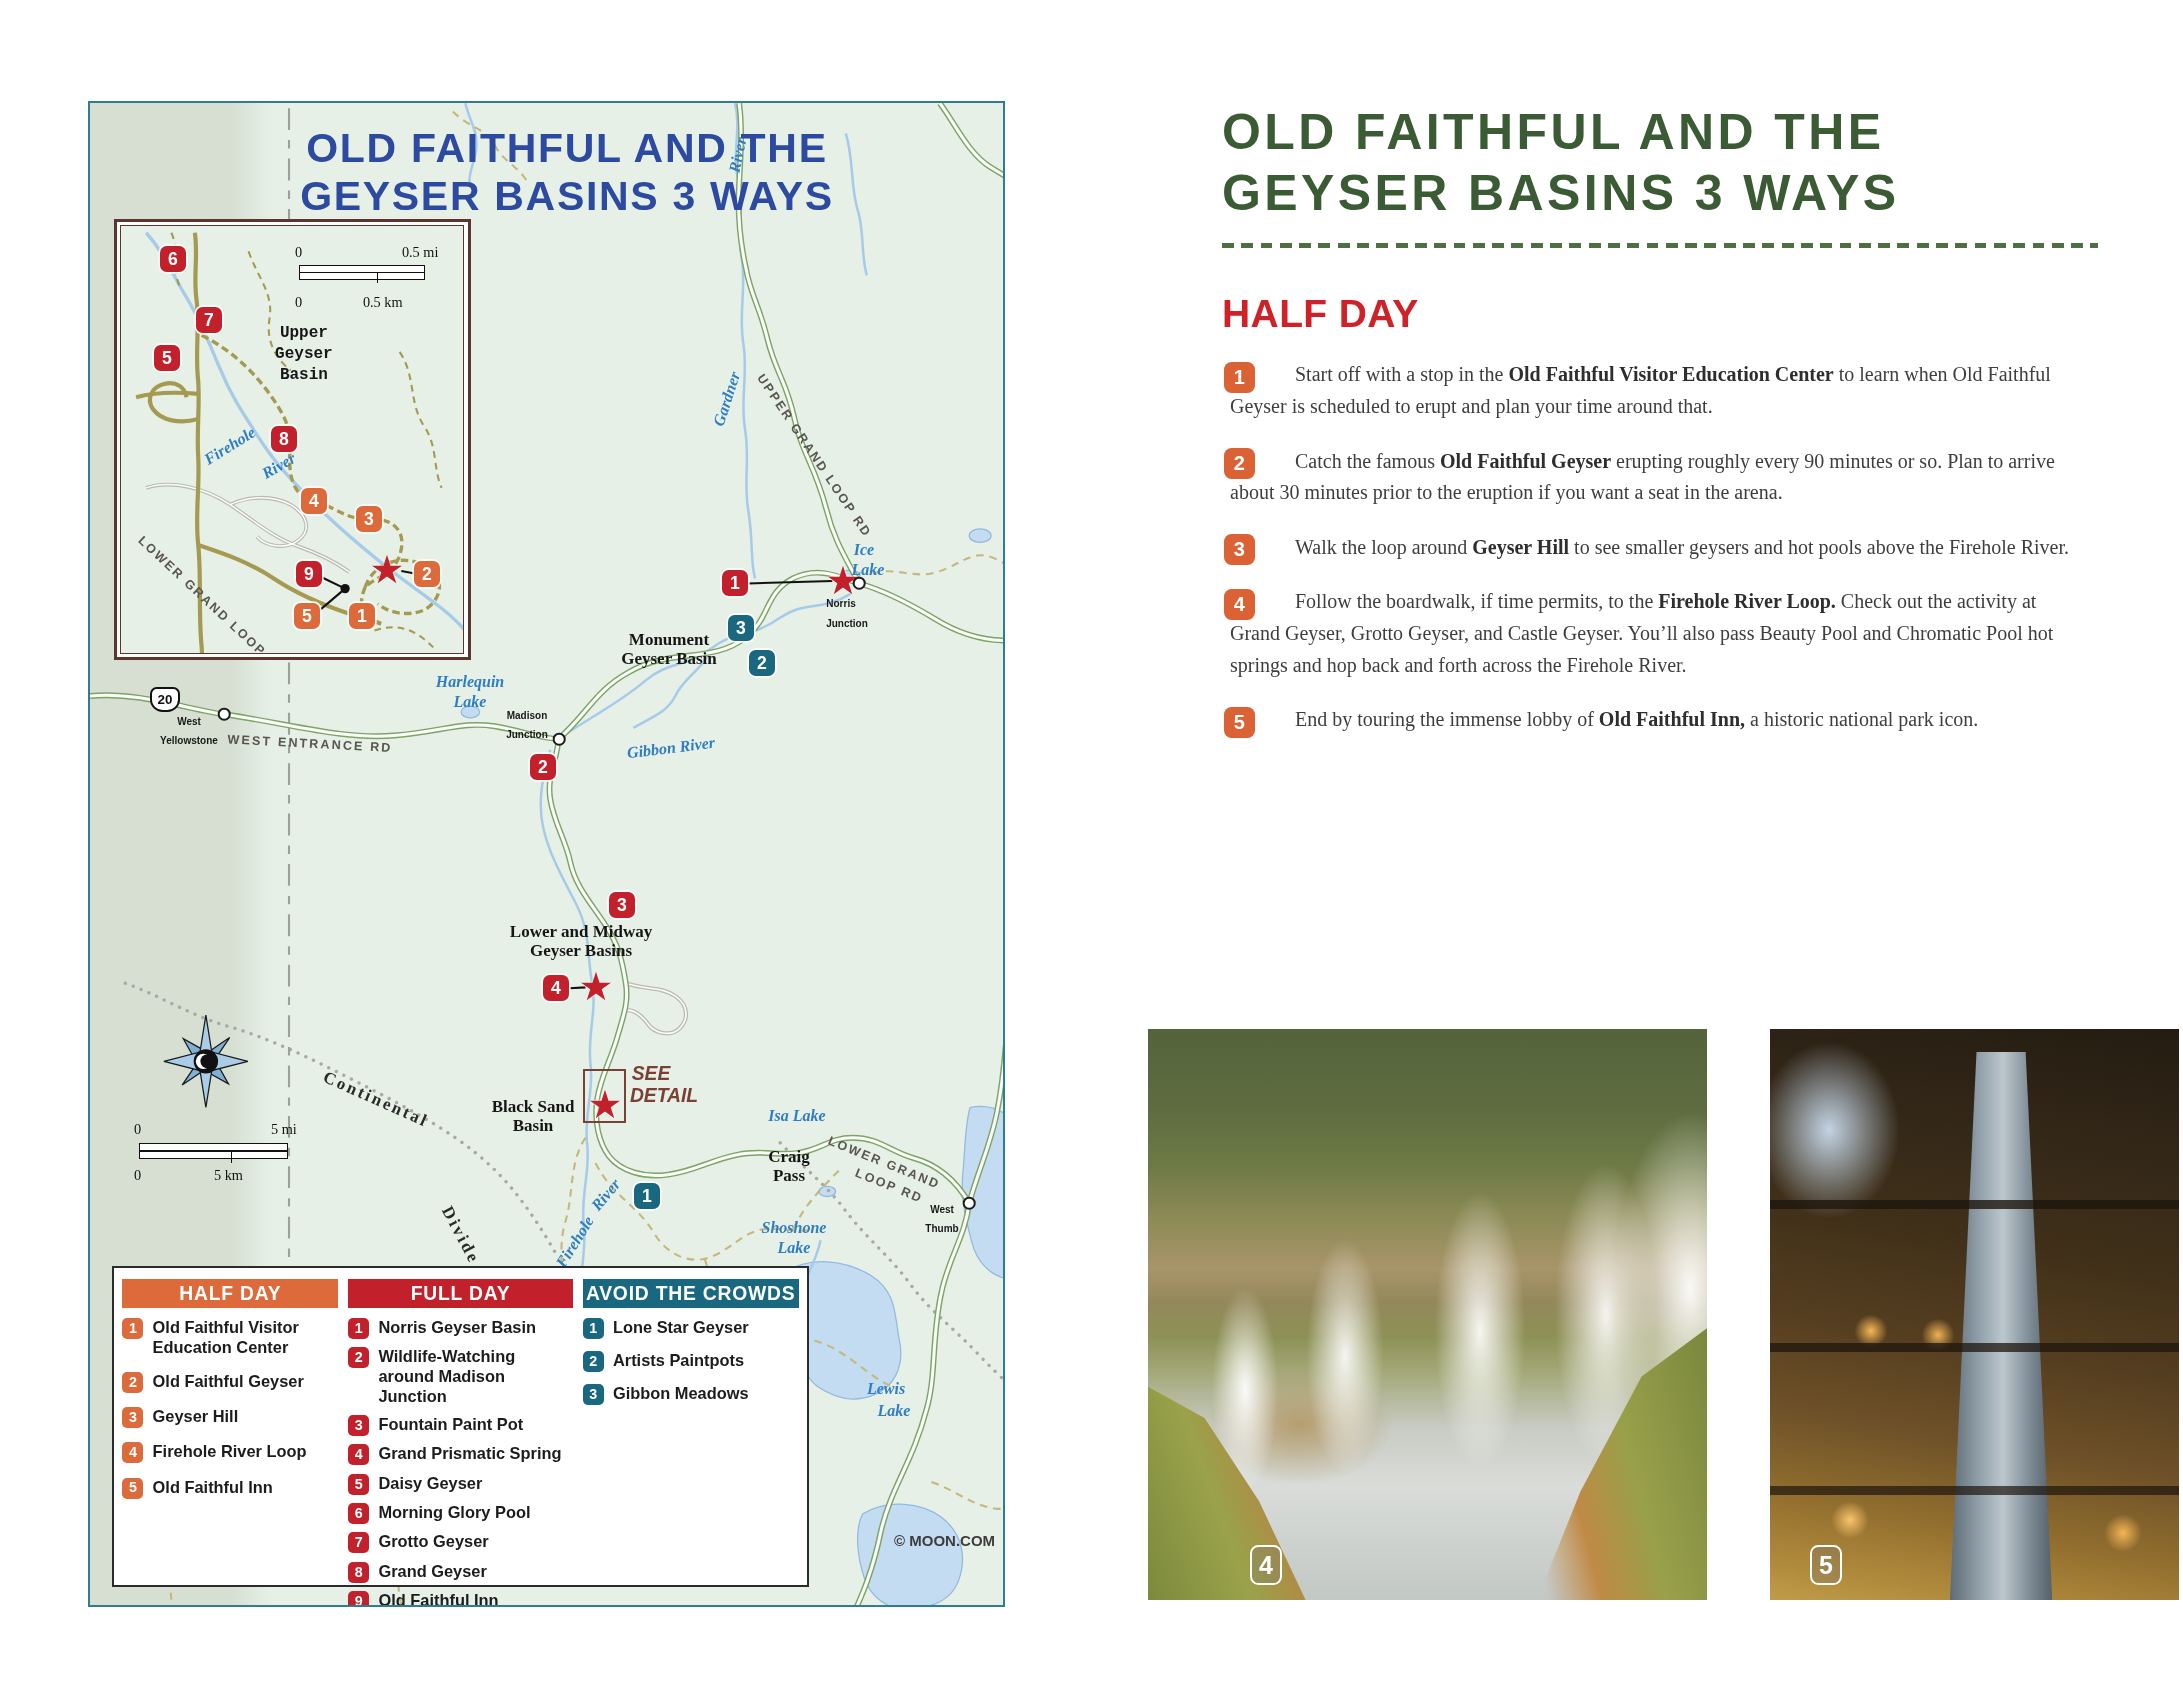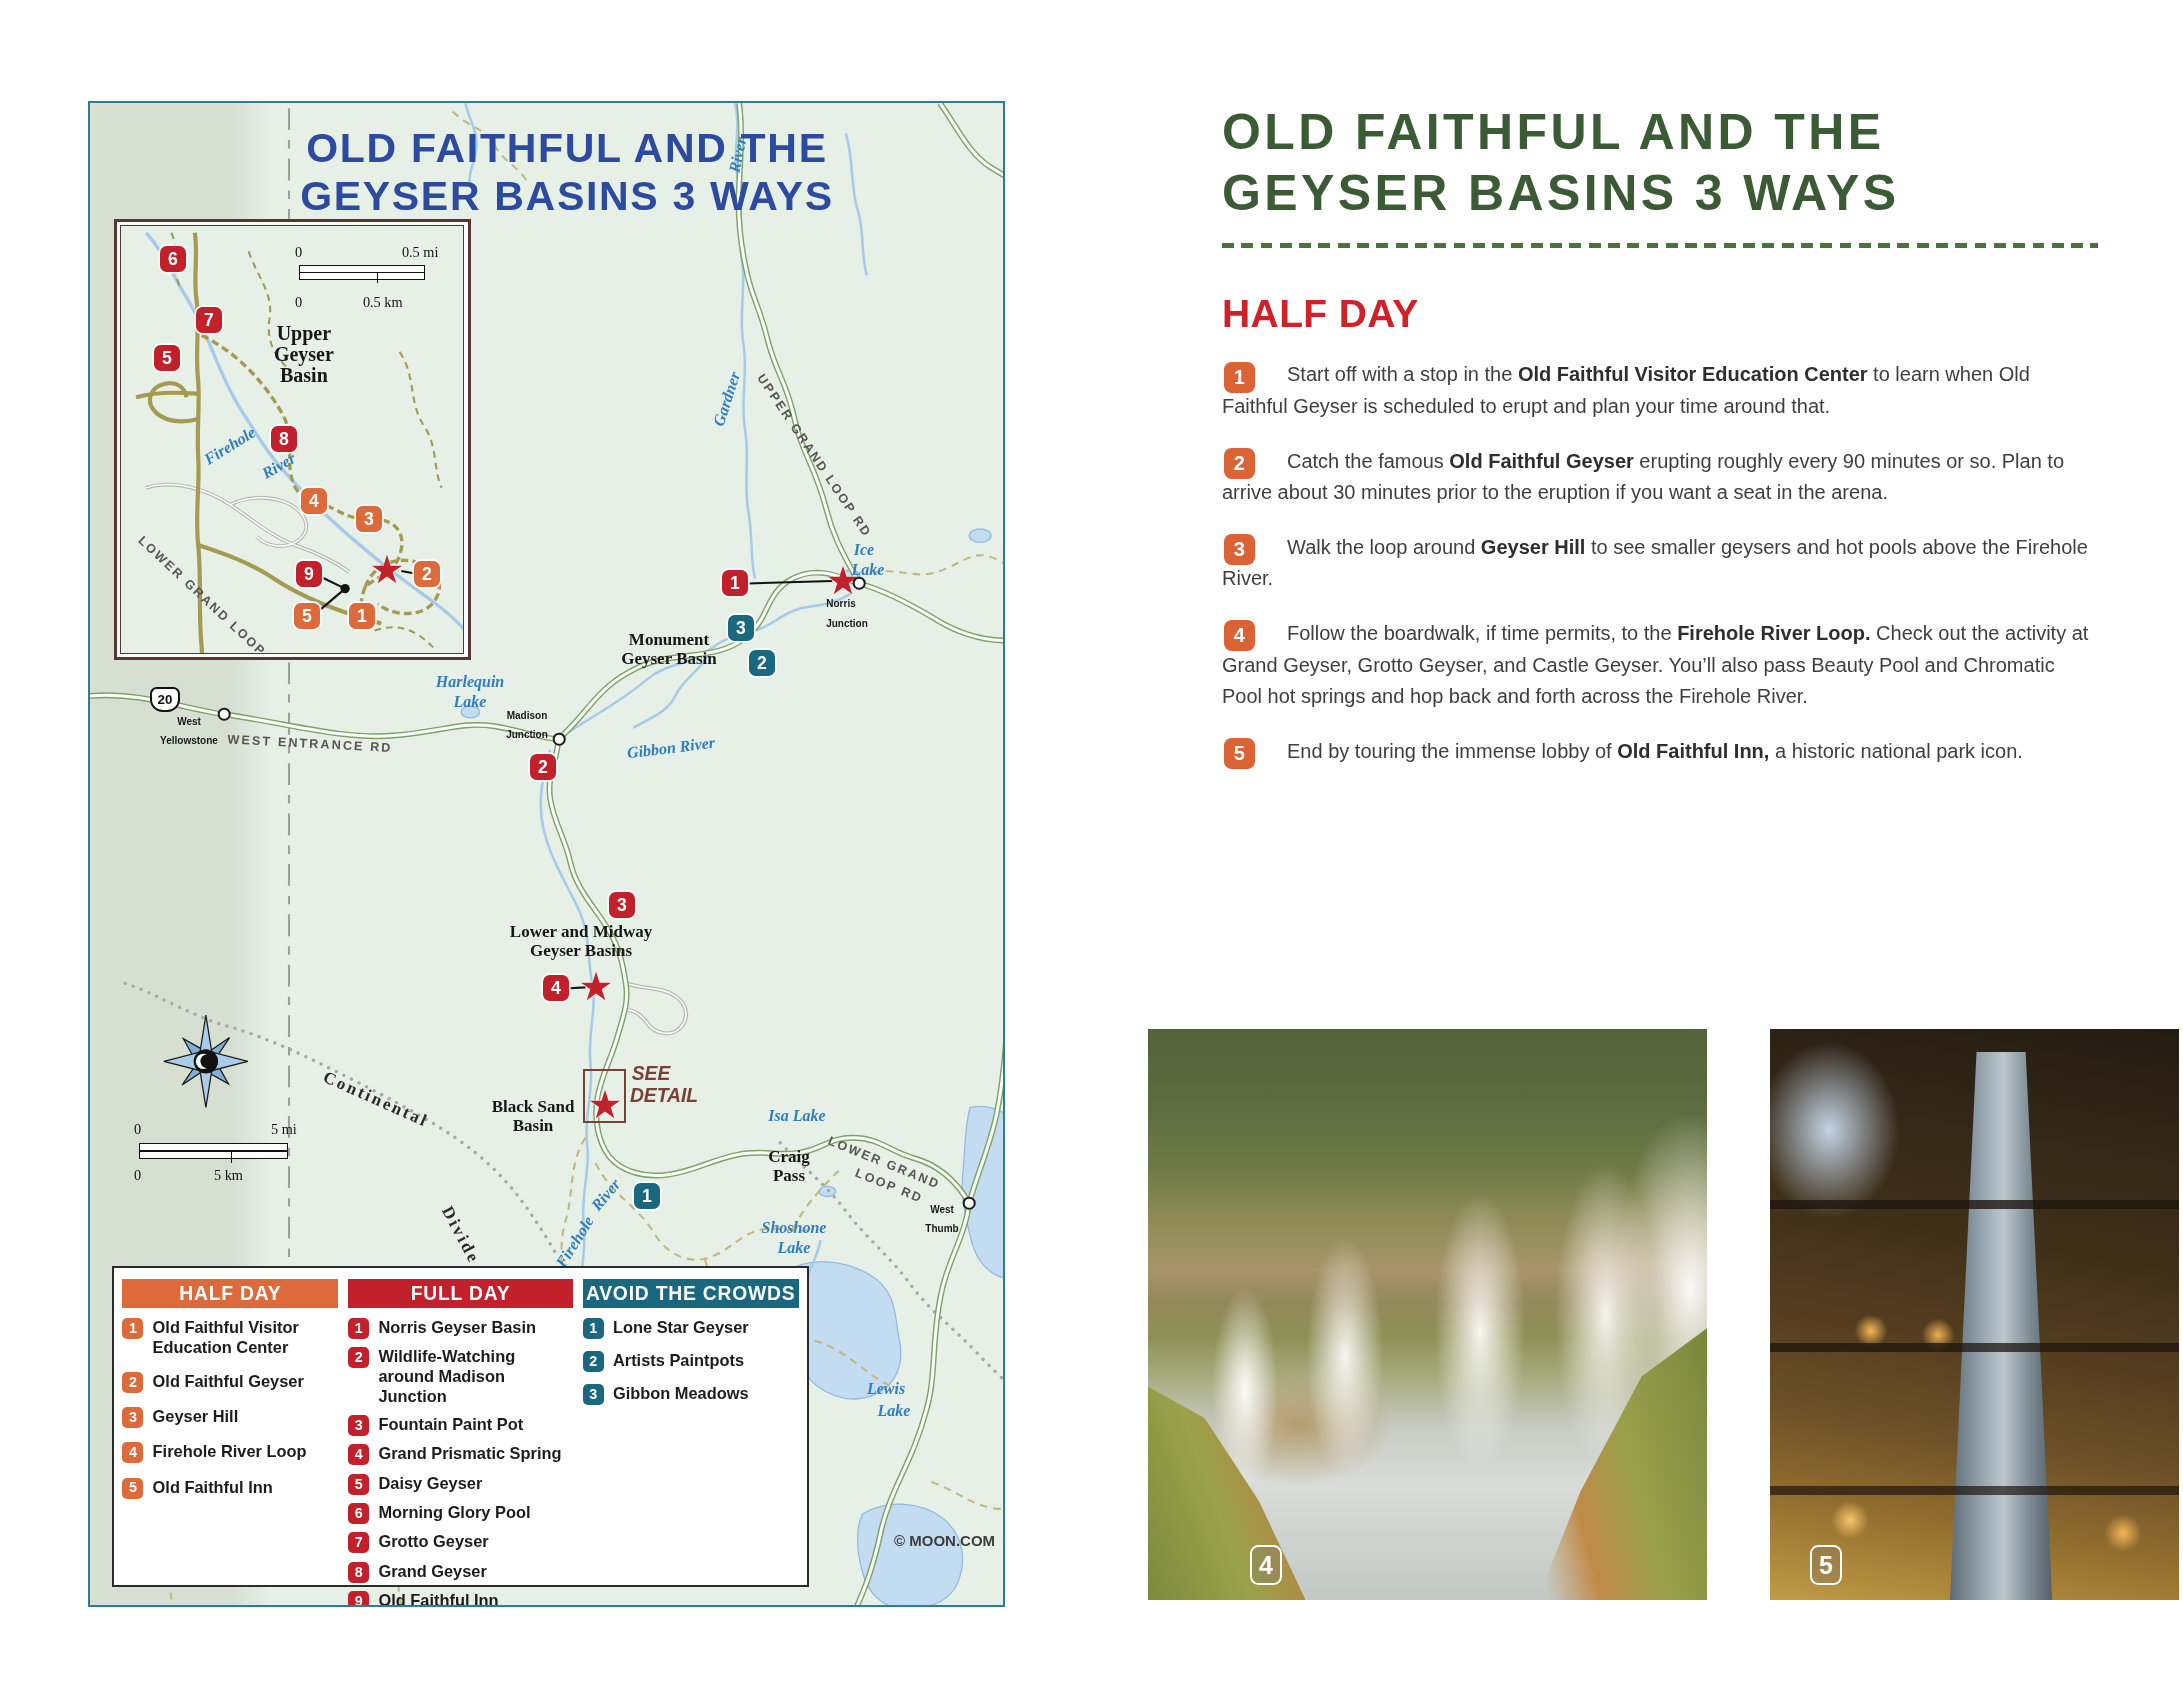--- a/index.html
+++ b/index.html
@@ -17,21 +17,21 @@
   
   #inset{position:absolute;left:23.5px;top:116px;width:357px;height:441px;background:#fff;
        border:3.4px solid #5C362E;box-sizing:border-box;}
   #inset-inner{position:absolute;left:3.4px;top:3.4px;right:3.4px;bottom:3.4px;border:1.7px solid #5C362E;
        background:#E6F0E7;overflow:hidden;}
   
   .lbl{position:absolute;white-space:nowrap;line-height:1;}
   .water{color:#2F7EC2;font-family:"Liberation Serif",serif;font-style:italic;font-weight:bold;font-size:16px;}
   .place{color:#181818;font-family:"Liberation Sans",sans-serif;font-weight:bold;font-size:10px;}
   .serif{color:#161616;font-family:"Liberation Serif",serif;font-weight:bold;font-size:17px;}
-  .serif-in{color:#161616;font-family:Liberation Serif, serif;font-weight:bold;font-size:20px;}
+  .serif-in{color:#161616;font-family:Liberation Mono, monospace;font-weight:bold;font-size:16px;}
   .road{color:#58564E;font-family:"Liberation Sans",sans-serif;font-weight:bold;font-size:12.6px;letter-spacing:2.1px;}
   .divide{color:#2a2a2a;font-family:"Liberation Serif",serif;font-weight:bold;font-size:17px;letter-spacing:2.5px;}
   .detail{color:#7A4033;font-family:"Liberation Sans",sans-serif;font-style:italic;font-weight:bold;font-size:19.3px;}
   .copy{color:#3c3c3c;font-family:"Liberation Sans",sans-serif;font-weight:bold;font-size:15px;}
   .scale-lbl{color:#111;font-family:"Liberation Serif",serif;font-size:14.3px;}
   
   .mk{position:absolute;display:flex;align-items:center;justify-content:center;width:26px;height:26px;
       border-radius:6.7px;color:#fff;font-weight:bold;font-size:17.6px;transform:translate(-50%,-50%);
       box-shadow:0 0 0 1.7px rgba(255,255,255,.92);}
   .mk.red{background:#C2202A;} .mk.orange{background:#DD6A3B;} .mk.teal{background:#19687F;}
@@ -67,21 +67,21 @@
   #article-title{margin:0;color:#3A5B33;font-weight:bold;font-size:50px;letter-spacing:3.4px;line-height:1.22;}
   #dashes{margin-top:18.5px;height:5.9px;
       background:repeating-linear-gradient(90deg,#4E7040 0 11.8px,rgba(0,0,0,0) 11.8px 19.3px);}
   #section-head{margin:44px 0 0 0;color:#CE2228;font-weight:bold;font-size:39px;letter-spacing:0.4px;}
   .body-text{font-size:20px;line-height:1.58;color:#3E3E3E;}
   #intro{margin:15px 0 0 0;}
   .step{position:relative;margin-top:23px;}
   .step .badge{position:absolute;left:1.7px;top:2.5px;width:31px;height:31px;border-radius:7.6px;background:#DB6234;
       color:#fff;font-size:20px;font-weight:bold;display:flex;align-items:center;justify-content:center;
       box-shadow:0 0 0 1.7px rgba(255,255,255,.9);}
-  .step p{margin:0;text-indent:65px;}
+  .step p{margin:8px;text-indent:65px;font-family:Liberation Serif, serif;}
   .step b{color:#2E2E2E;}
   
   .photo{position:absolute;top:1029px;height:571px;overflow:hidden;}
   #photo-4{left:1148px;width:559px;
     background:
       radial-gradient(46px 143px at 97px 361px,rgba(255,255,255,.95),rgba(255,255,255,0) 72%),
       radial-gradient(55px 168px at 197px 327px,rgba(255,255,255,.9),rgba(255,255,255,0) 70%),
       radial-gradient(63px 193px at 332px 302px,rgba(255,255,255,.92),rgba(255,255,255,0) 72%),
       radial-gradient(71px 210px at 458px 286px,rgba(255,255,255,.9),rgba(255,255,255,0) 72%),
       radial-gradient(101px 235px at 542px 260px,rgba(255,255,255,.95),rgba(255,255,255,0) 75%),

